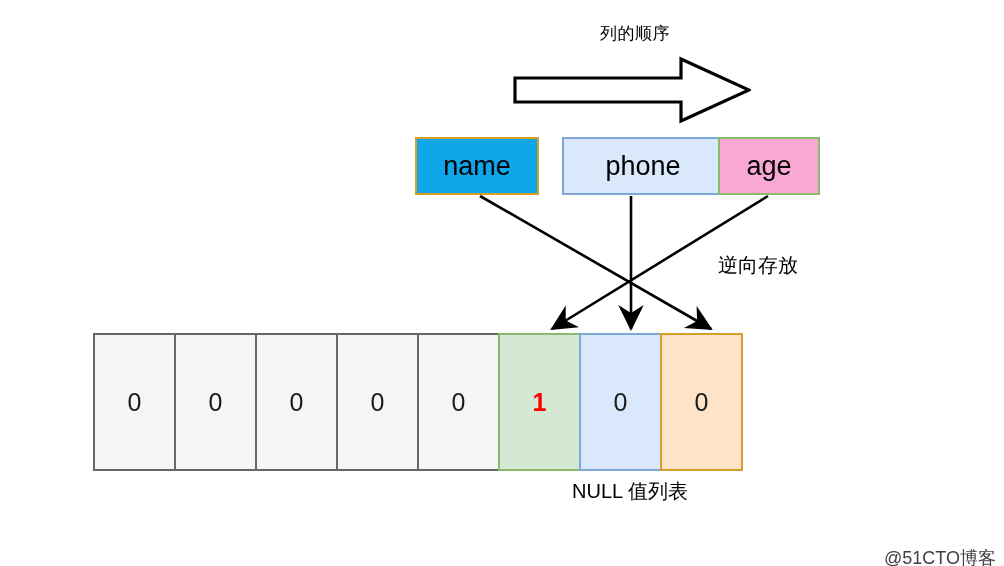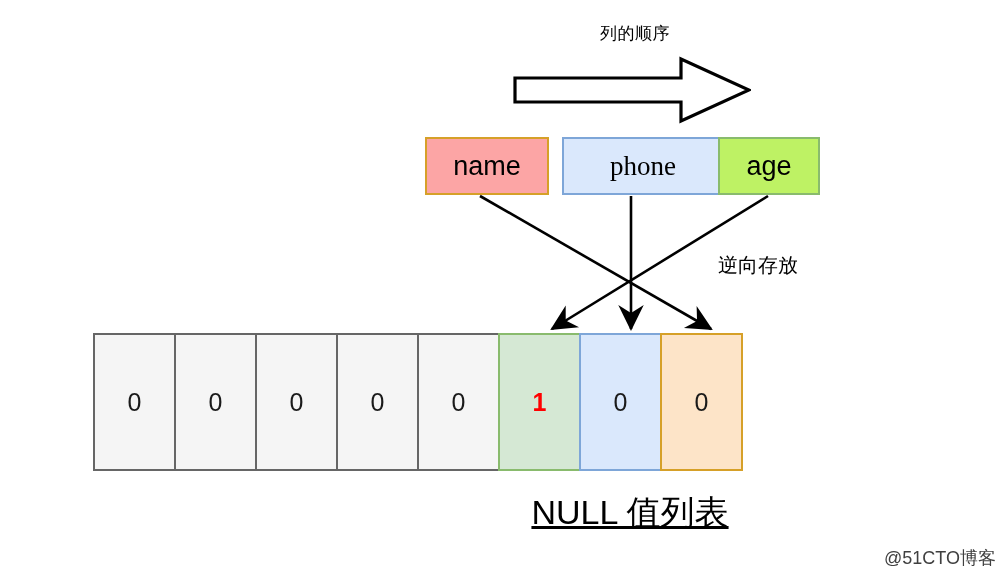--- a/index.html
+++ b/index.html
@@ -45,30 +45,30 @@
     display: flex;
     align-items: center;
     justify-content: center;
     box-sizing: border-box;
     border-width: 2px;
     border-style: solid;
     font-size: 27px;
     line-height: 1;
   }
   #col-name {
-    left: 425px; top: 137px; width: 124px; height: 58px;
-    background: #fca5a5; border-color: #d6a028;
+    left: 415px; top: 137px; width: 124px; height: 58px;
+    background: #0ea5e9; border-color: #d6a028;
   }
   #col-phone {
     left: 562px; top: 137px; width: 162px; height: 58px;
-    background: #dae8fc; border-color: #7ea6d8; font-family: Liberation Serif, serif;
+    background: #dae8fc; border-color: #7ea6d8;
   }
   #col-age {
     left: 718px; top: 137px; width: 102px; height: 58px;
-    background: #bef264; border-color: #89bb6d;
+    background: #f9a8d4; border-color: #89bb6d;
   }
 
   
   #reverse-note {
     left: 718px;
     top: 248px;
     font-size: 20px;
     line-height: 34px;
     white-space: nowrap;
   }
@@ -96,27 +96,26 @@
   .null-cell:first-child { margin-left: 0; }
   .cell-grey  { background: #f5f5f5; border-color: #666666; color: #1a1a1a; }
   .cell-green { background: #d5e8d4; border-color: #89bb6d; color: #1a1a1a; }
   .cell-blue  { background: #dae8fc; border-color: #7ea6d8; color: #1a1a1a; }
   .cell-orange{ background: #fde4c8; border-color: #d6a028; color: #1a1a1a; }
   .cell-flag  { color: #ff0000; font-weight: bold; }
 
   
   #null-caption {
     left: 430px;
-    top: 495px;
+    top: 474px;
     width: 400px;
     text-align: center;
-    font-size: 34px;
+    font-size: 20px;
     line-height: 34px;
     white-space: nowrap;
-    text-decoration: underline;
   }
 
   
   #arrow-layer {
     left: 0; top: 0;
     width: 1004px; height: 566px;
     pointer-events: none;
   }
 
   

